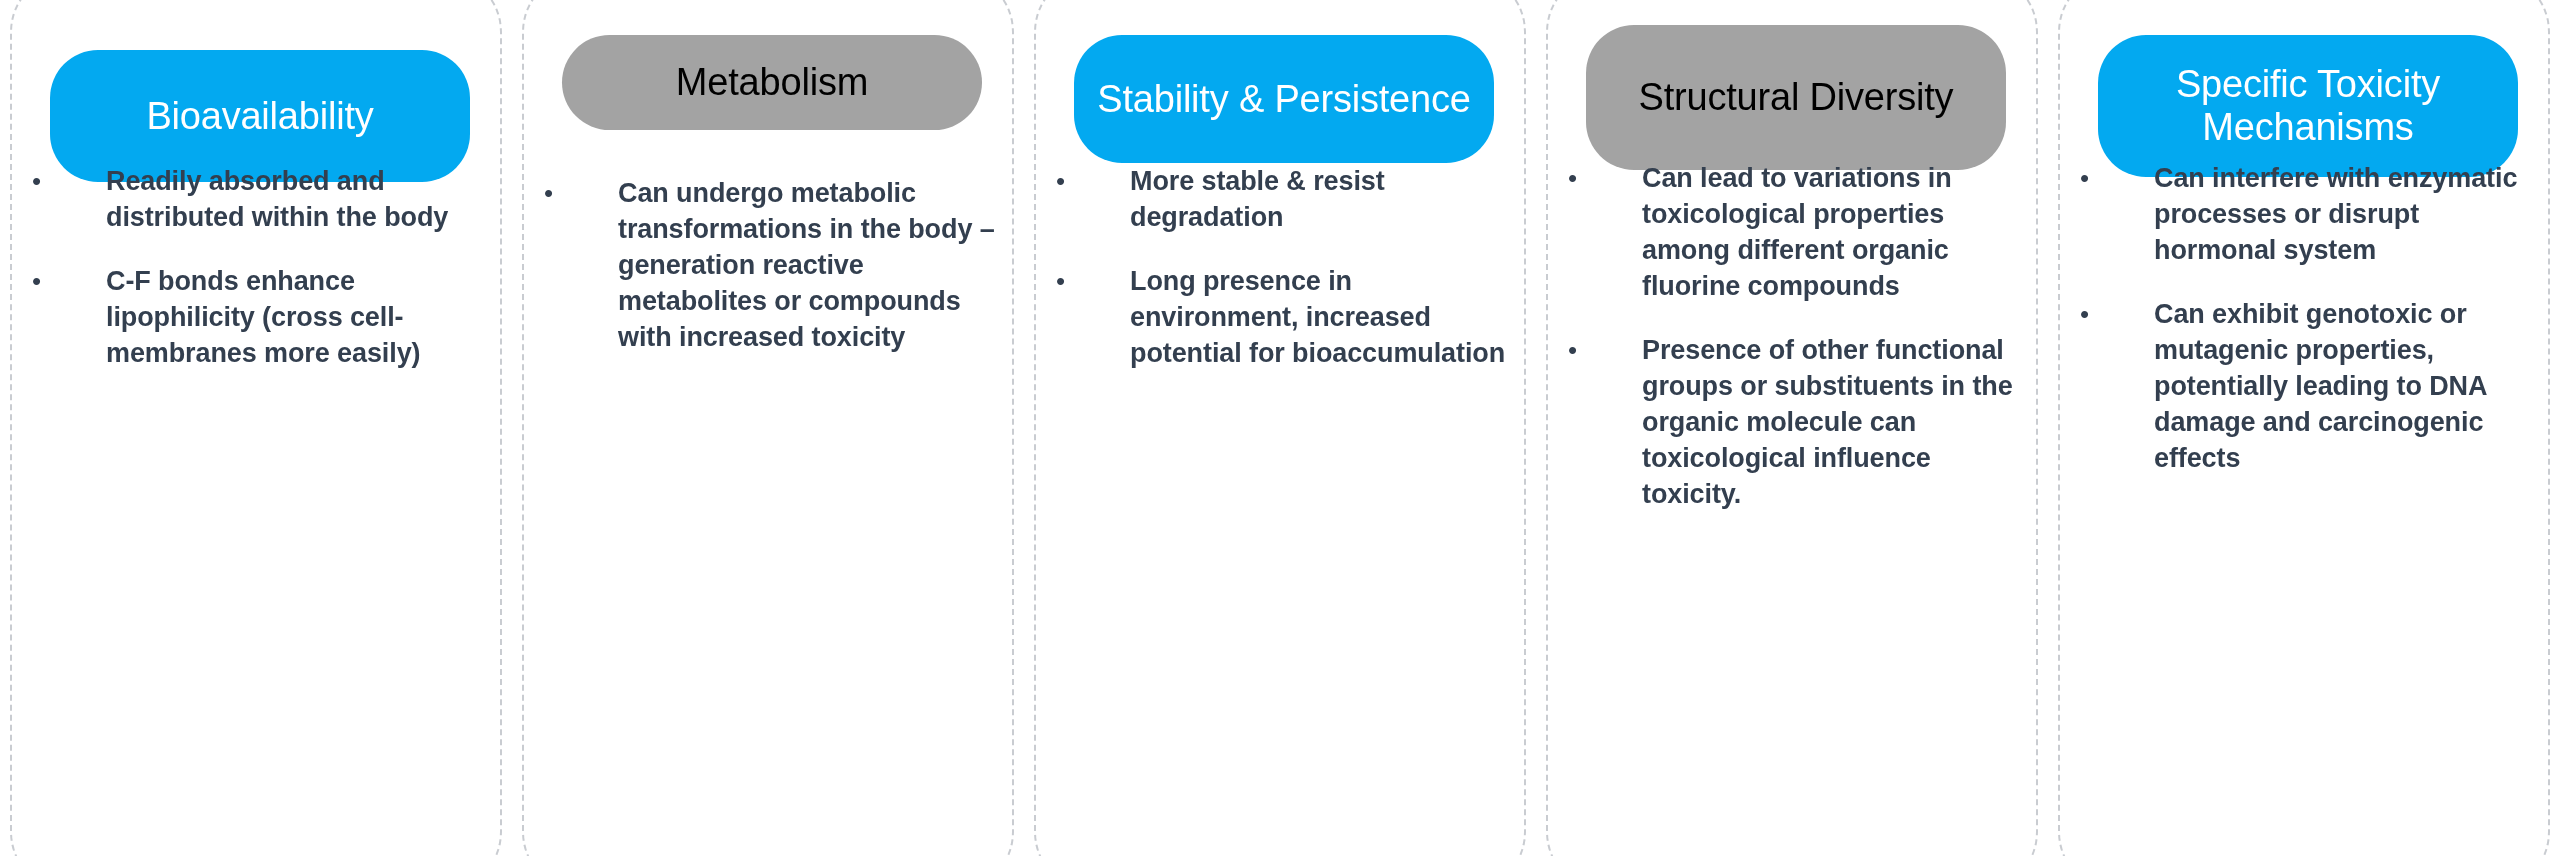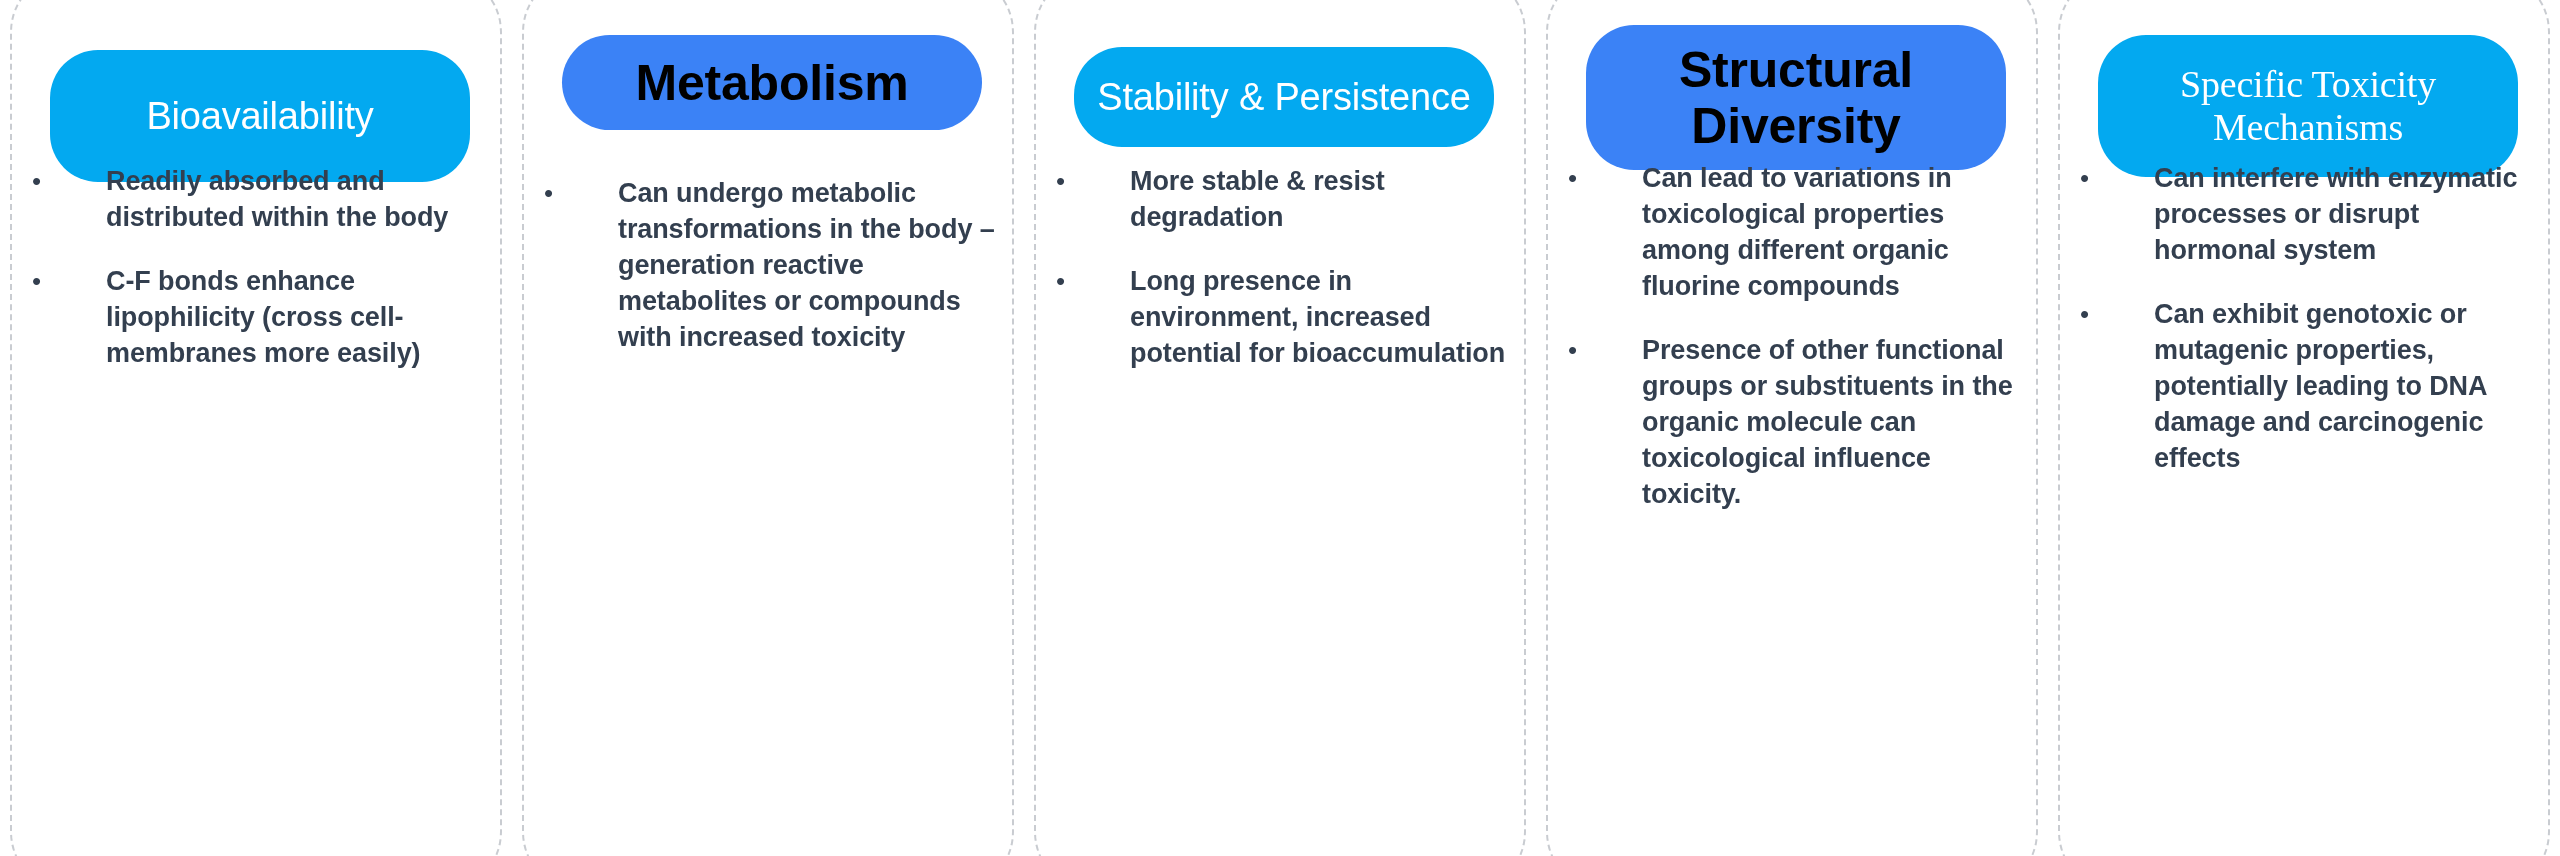--- a/index.html
+++ b/index.html
@@ -76,31 +76,31 @@
   }
 
   .pill-blue {
     background: #03a9f0;
     color: #ffffff;
     font-weight: normal;
     font-size: 38px;
   }
 
   .pill-cyan {
-    background: #3b82f6;
+    background: #a3a3a3;
     color: #000000;
-    font-weight: bold;
-    font-size: 50px;
+    font-weight: normal;
+    font-size: 38px;
   }
 
   .pill-1 { top: 50px;  height: 132px; }
   .pill-2 { top: 35px;  height: 95px;  }
-  .pill-3 { top: 47px;  height: 100px; }
+  .pill-3 { top: 35px;  height: 128px; }
   .pill-4 { top: 25px;  height: 145px; }
-  .pill-5 { top: 35px;  height: 142px; font-family: Liberation Serif, serif; }
+  .pill-5 { top: 35px;  height: 142px; }
 
   .bullets {
     position: absolute;
     left: 26px;
     width: 470px;
   }
   .bl-1 { top: 163px; }
   .bl-2 { top: 175px; }
   .bl-3 { top: 163px; }
   .bl-4 { top: 160px; }

